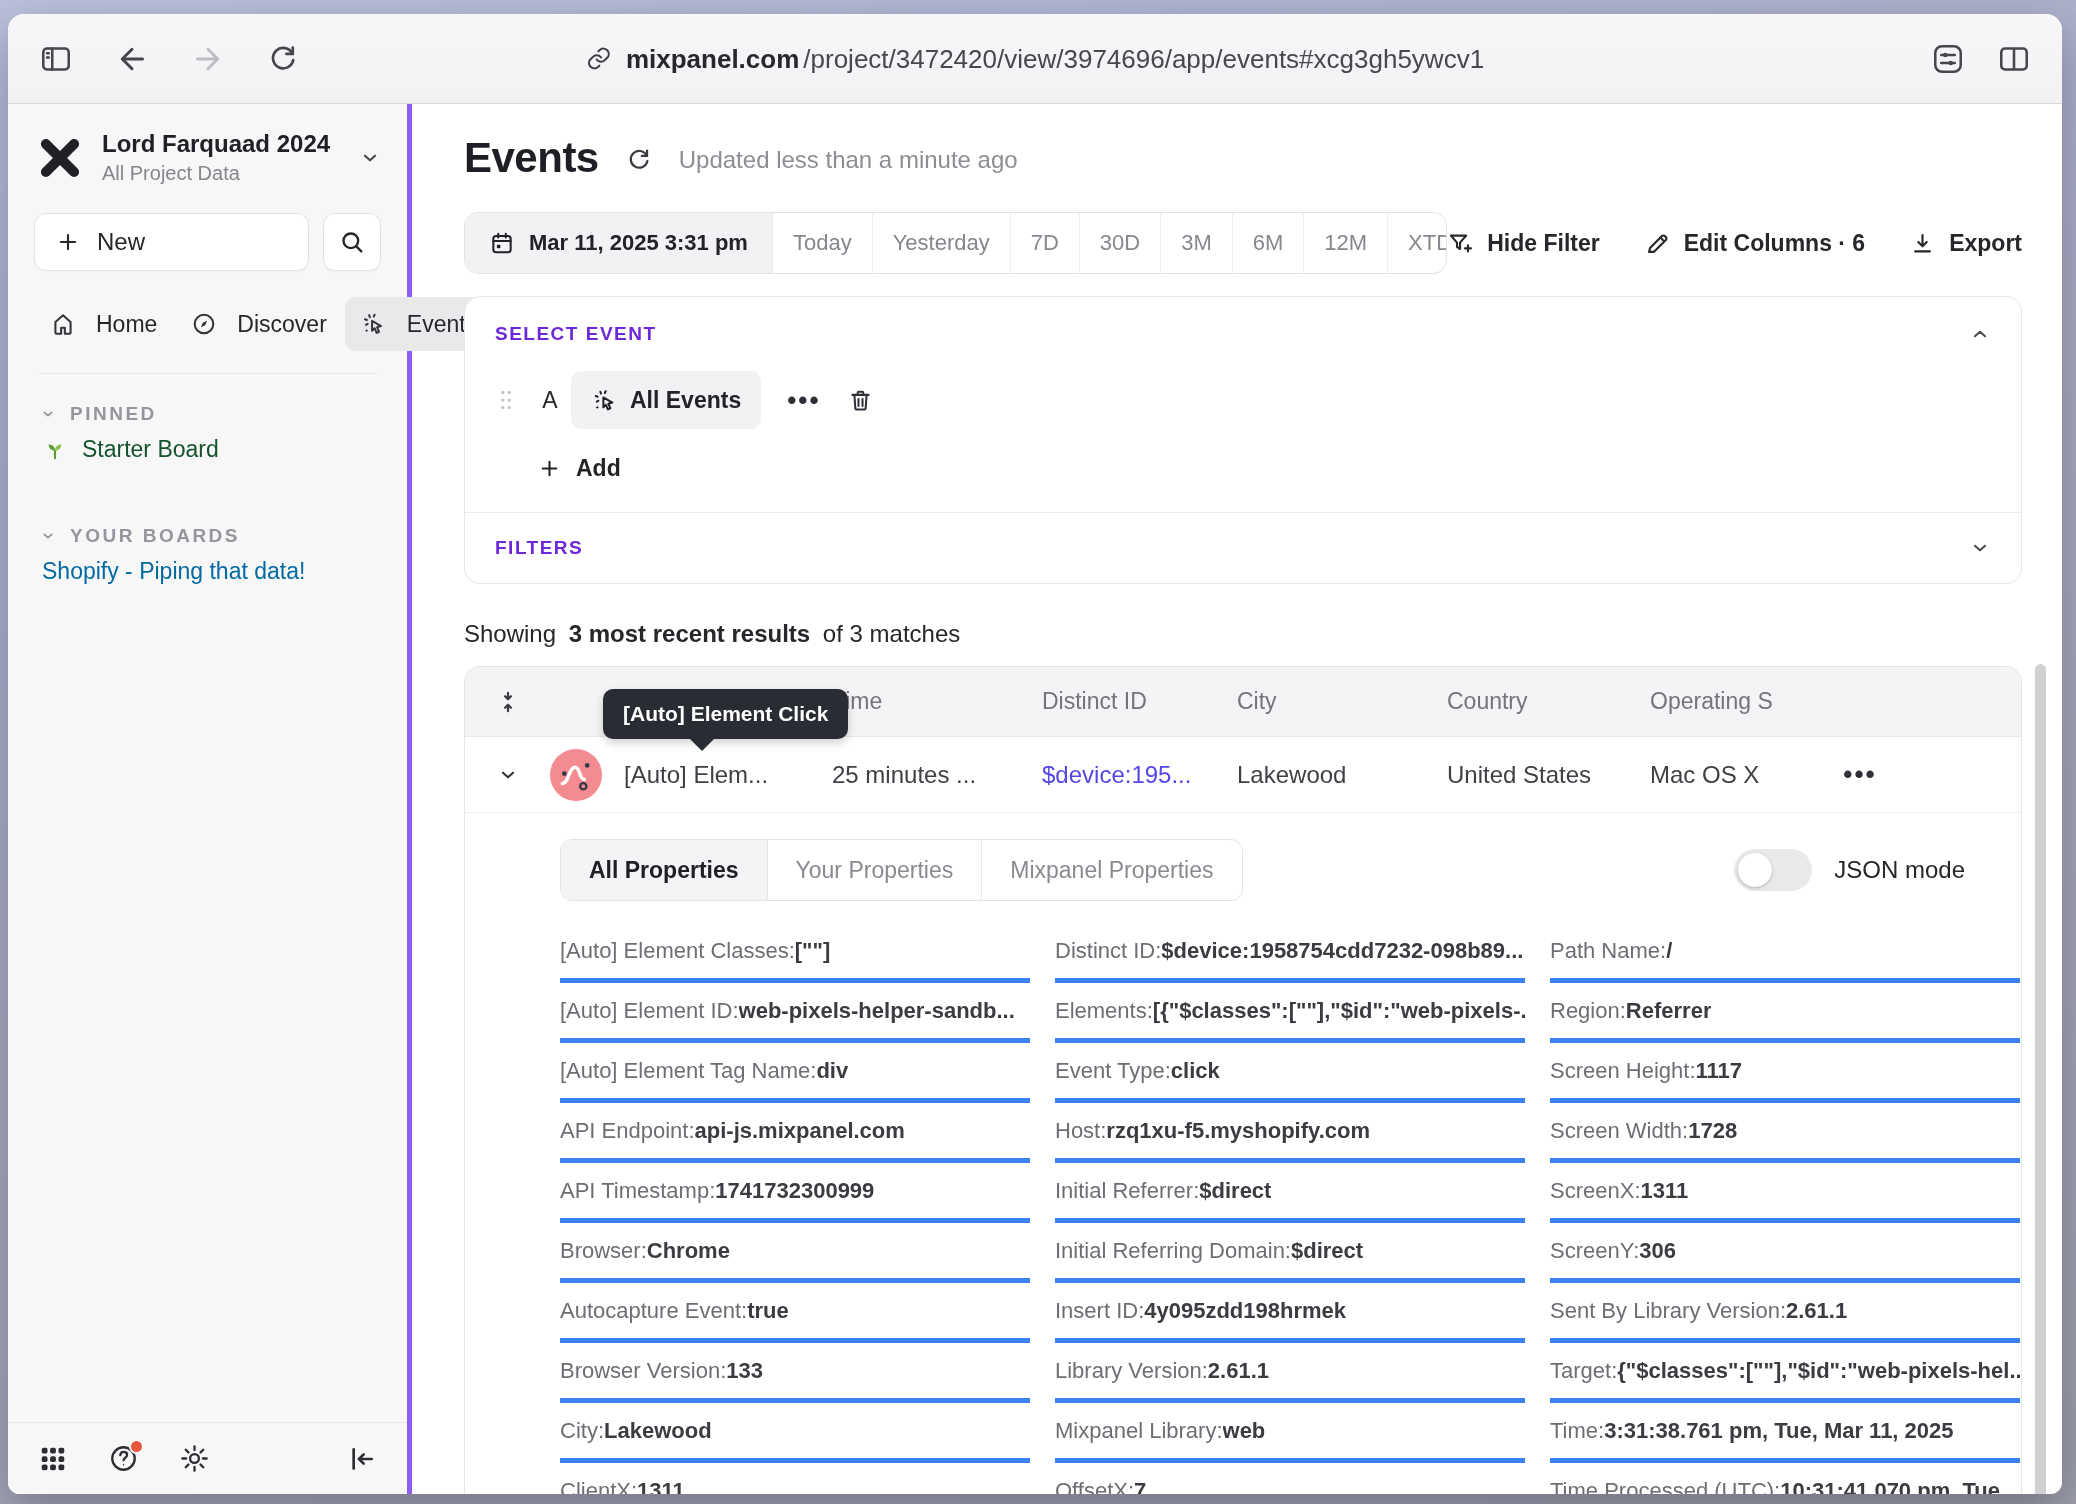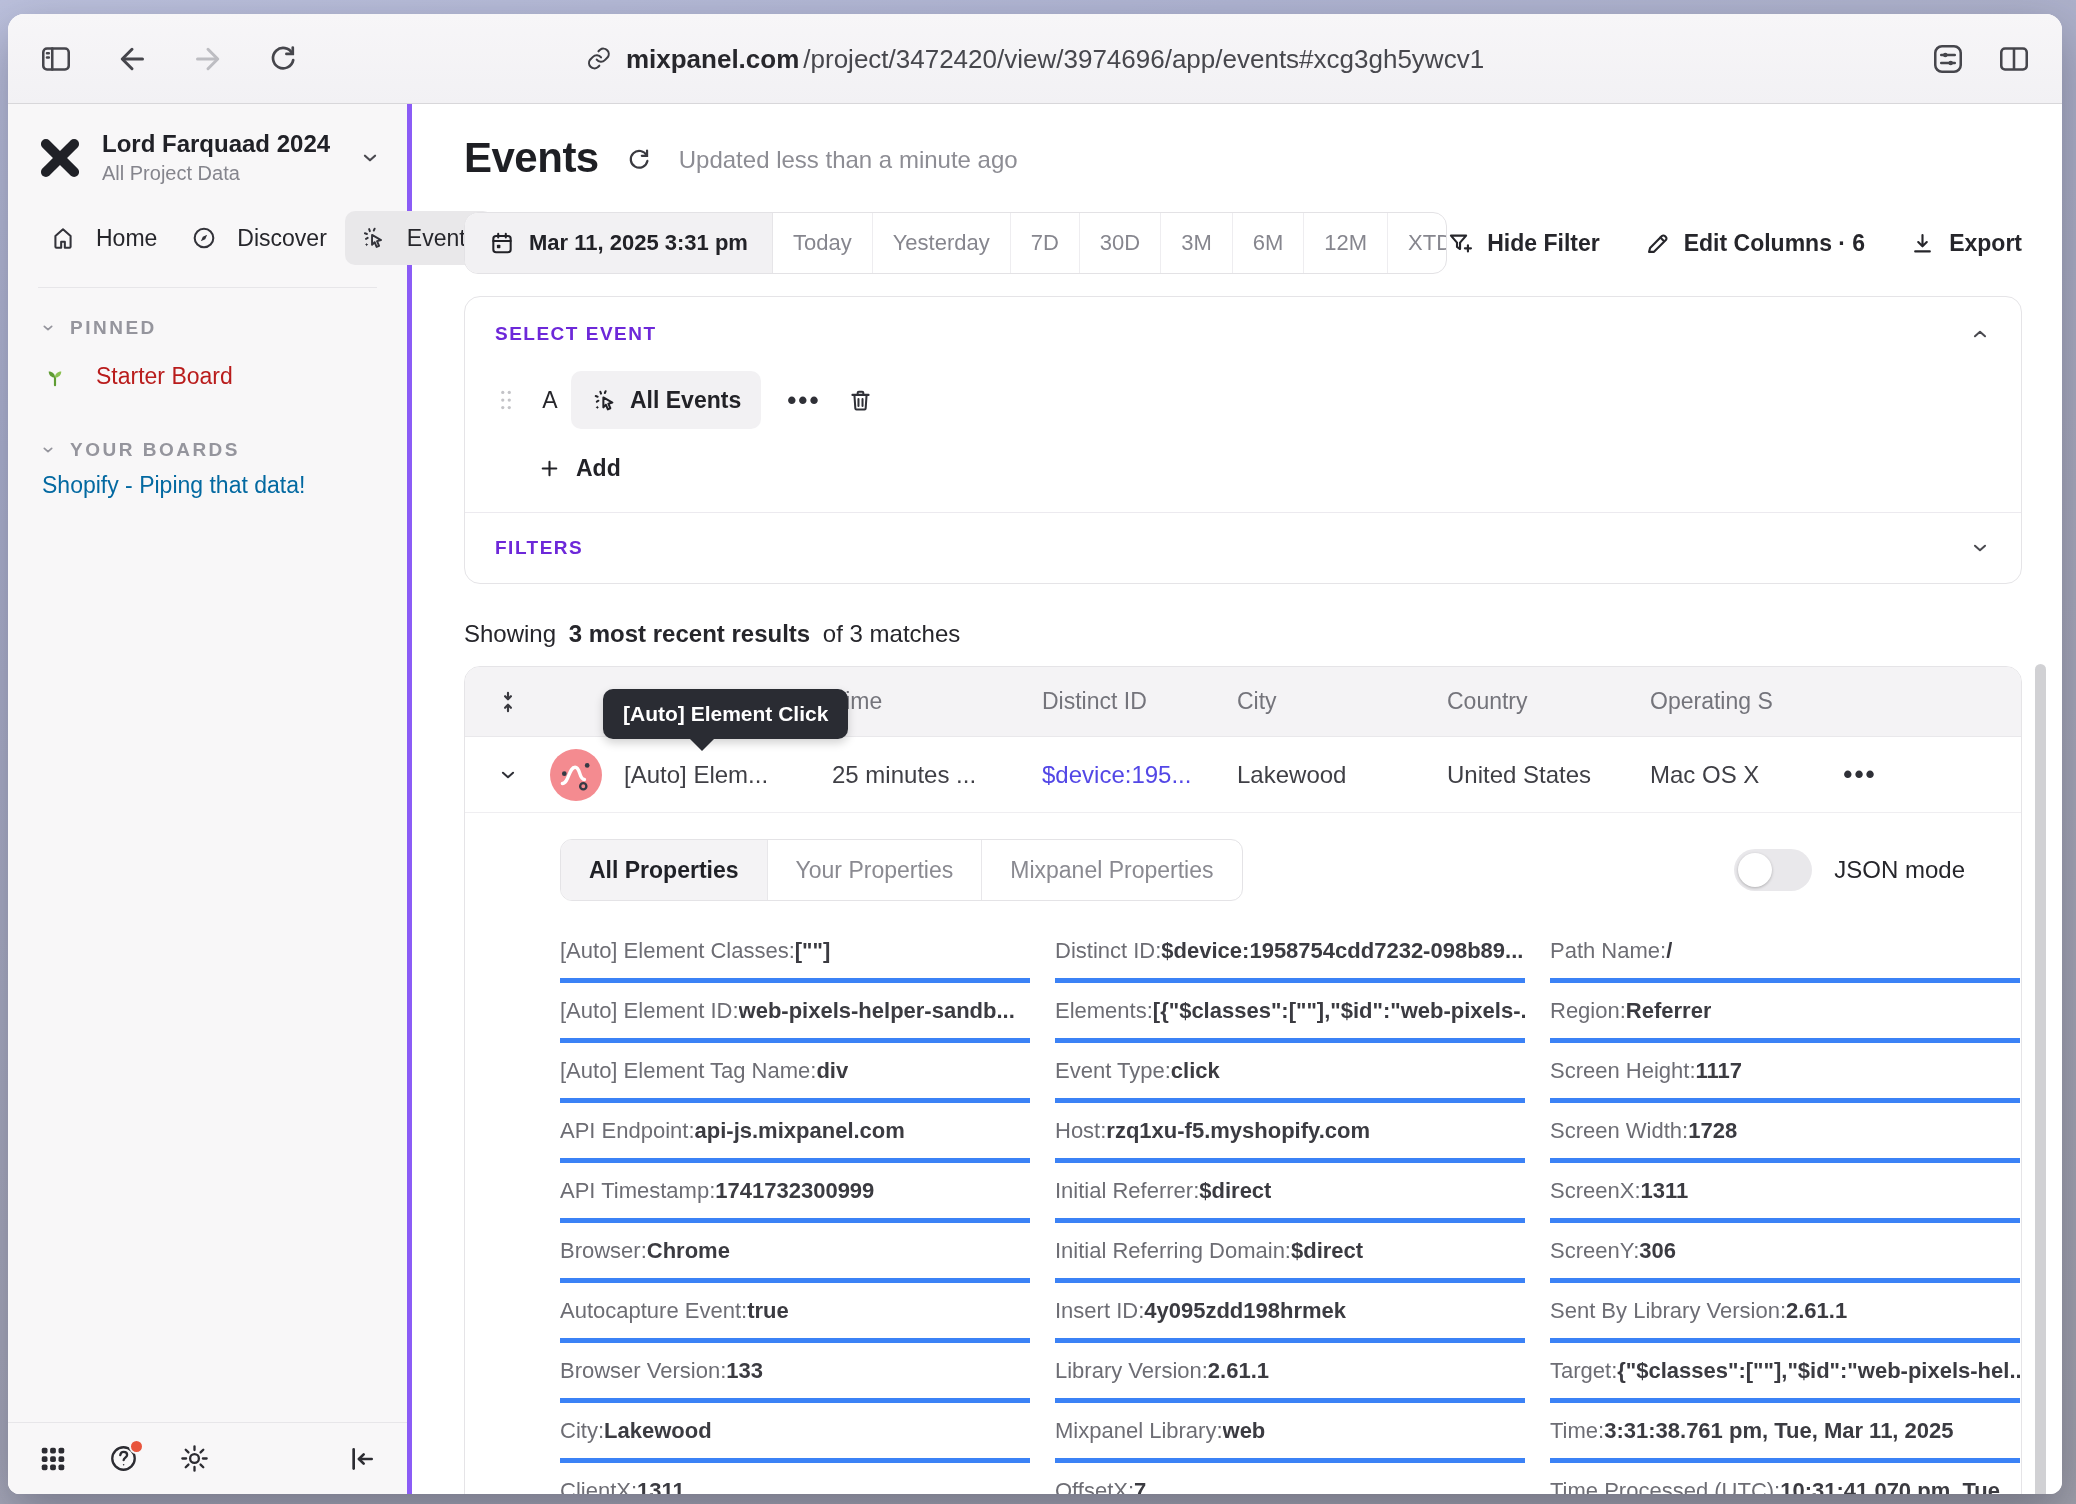--- a/index.html
+++ b/index.html
@@ -43,22 +43,22 @@
 
   .nav { margin-top:26px; display:flex; gap:2px; }
   .nav-item { height:54px; border-radius:10px; display:flex; align-items:center; gap:20px;
     padding:0 16px; font-size:23px; font-weight:500; color:#26262b; }
   .nav-item .nico { color:#33333a; width:26px; flex:0 0 26px; }
   .nav-item.active { background:#e9e8ea; }
 
   .side-div { height:1px; background:#e7e6e9; margin:22px 4px 18px 4px; }
   .sect { display:flex; align-items:center; gap:14px; padding:0 6px; height:44px;
     font-size:19px; font-weight:700; letter-spacing:2.5px; color:#95959d; }
-  .side-link { display:flex; align-items:center; gap:28px; padding:0 8px; height:52px;
-    font-size:23px; font-weight:500; color:#b91c1c; }
+  .side-link { display:flex; align-items:flex-start; gap:14px; padding:0 8px; height:52px;
+    font-size:23px; font-weight:500; color:#14532d; }
   .boards-gap { margin-top:26px; }
   .board-item { padding:0 8px; height:52px; display:flex; align-items:flex-start;
     font-size:23px; font-weight:500; color:#0369a1; }
 
   .side-bottom { position:absolute; left:0; right:0; bottom:0; height:72px; border-top:1px solid #e7e6e9;
     display:flex; align-items:center; gap:40px; padding:0 30px; color:#2c2c32; }
   .help-wrap { position:relative; }
   .red-dot { position:absolute; top:-4px; right:-5px; width:15px; height:15px; border-radius:50%;
     background:#e8553d; border:2px solid #f8f7f8; }
   .collapse-btn { margin-left:auto; color:#2c2c32; }
@@ -217,20 +217,38 @@
           <span class="ws-name" style="display:block;">Lord Farquaad 2024</span>
           <span class="ws-sub" style="display:block;">All Project Data</span>
         </span>
         <span class="chev">
             <svg width="22" height="22" viewBox="0 0 24 24" fill="none" stroke="currentColor" stroke-width="2.4" stroke-linecap="round" stroke-linejoin="round">
               <path d="M6.5 9.5l5.5 5 5.5-5"></path>
             </svg>
           </span>
       </div>
 
+      <div class="newrow">
+        <div class="btn-new">
+          <span>
+              <svg width="26" height="26" viewBox="0 0 24 24" fill="none" stroke="currentColor" stroke-width="2" stroke-linecap="round">
+                <path d="M12 5.5v13M5.5 12h13"></path>
+              </svg>
+            </span>
+          <span>New</span>
+        </div>
+        <div class="btn-search">
+          <span>
+              <svg width="28" height="28" viewBox="0 0 24 24" fill="none" stroke="currentColor" stroke-width="2" stroke-linecap="round">
+                <circle cx="11" cy="11" r="6.3"></circle>
+                <path d="M15.7 15.7L20 20"></path>
+              </svg>
+            </span>
+        </div>
+      </div>
 
       <nav class="nav">
         <div class="nav-item">
           <span class="nico">
               <svg width="26" height="26" viewBox="0 0 24 24" fill="none" stroke="currentColor" stroke-width="1.9" stroke-linecap="round" stroke-linejoin="round">
                 <path d="M5 10.2L12 4l7 6.2V20a1 1 0 0 1-1 1h-4.3v-5.6H10.3V21H6a1 1 0 0 1-1-1z"></path>
               </svg>
             </span>
           <span>Home</span>
         </div>

